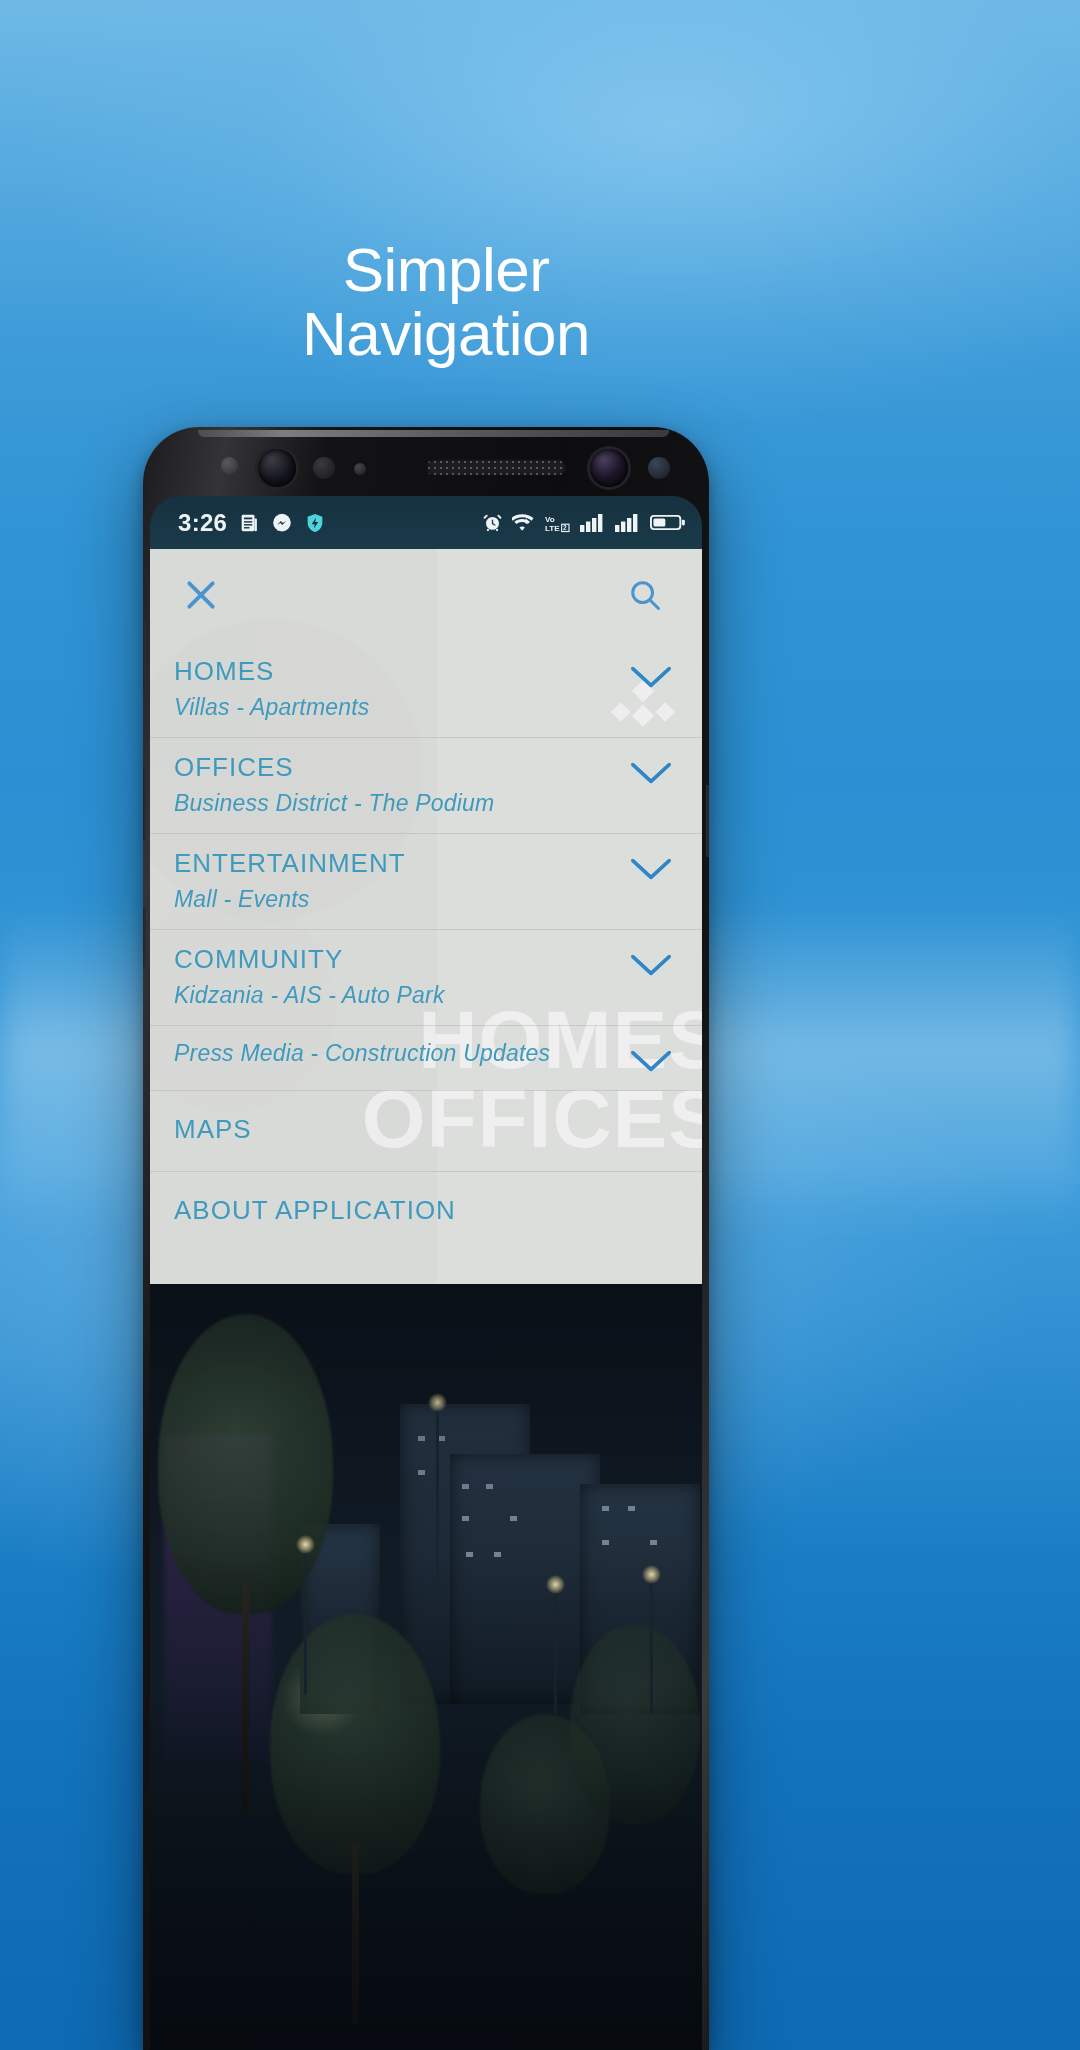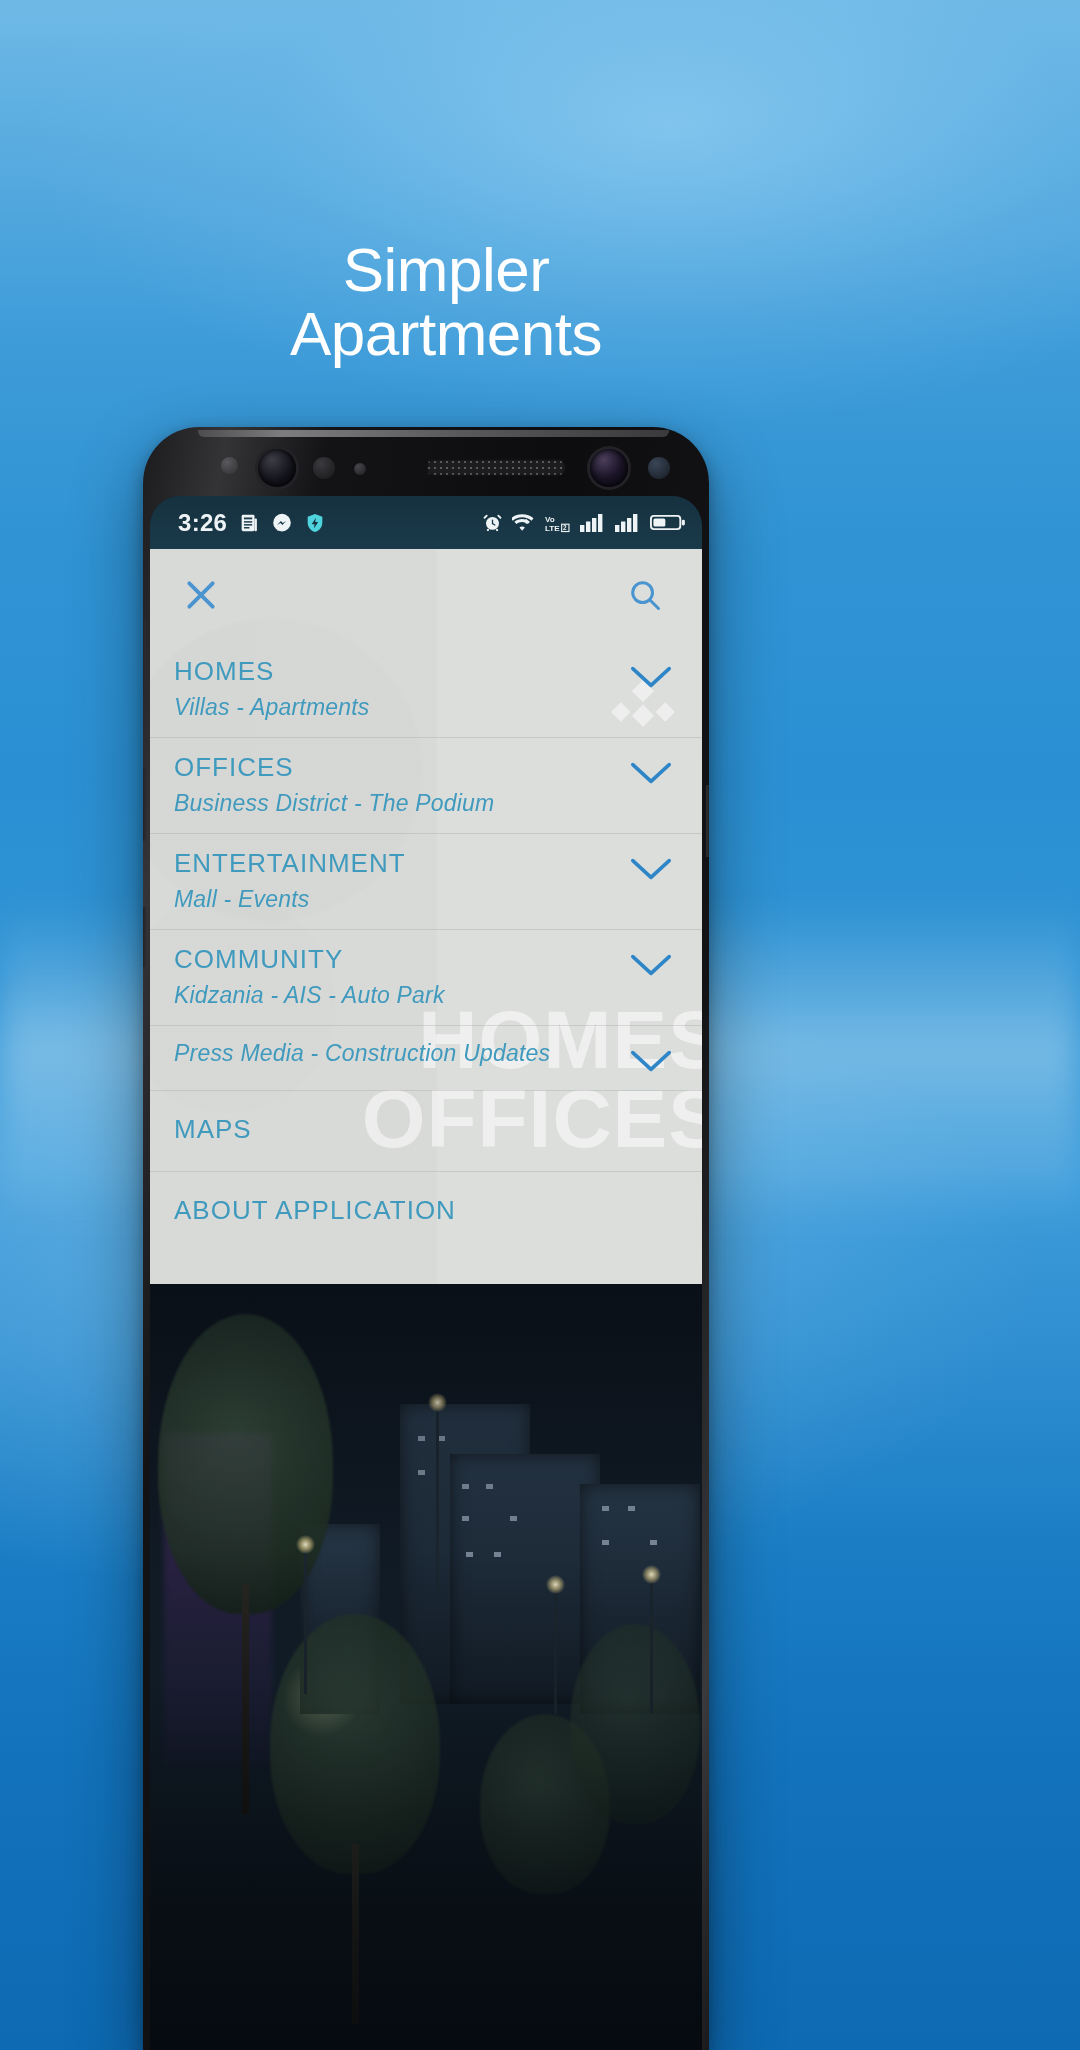--- a/index.html
+++ b/index.html
@@ -219,21 +219,21 @@
     background:linear-gradient(180deg, rgba(10,16,24,.42) 0%, rgba(8,14,20,.12) 35%, rgba(5,9,14,.55) 100%);
   }
 </style>
 </head>
 <body>
 
 <div id="promo-bg"></div>
 
 <div id="headline">
   <span class="l">Simpler</span>
-  <span class="l">Apartments</span>
+  <span class="l">Navigation</span>
 </div>
 
 <div id="phone">
 
   <div id="phone-topedge"></div>
   <div class="bezel-dot" id="sensor-a"></div>
   <div class="bezel-dot" id="front-camera-left"></div>
   <div class="bezel-dot" id="sensor-b"></div>
   <div class="bezel-dot" id="sensor-c"></div>
   <div id="earpiece"></div>

